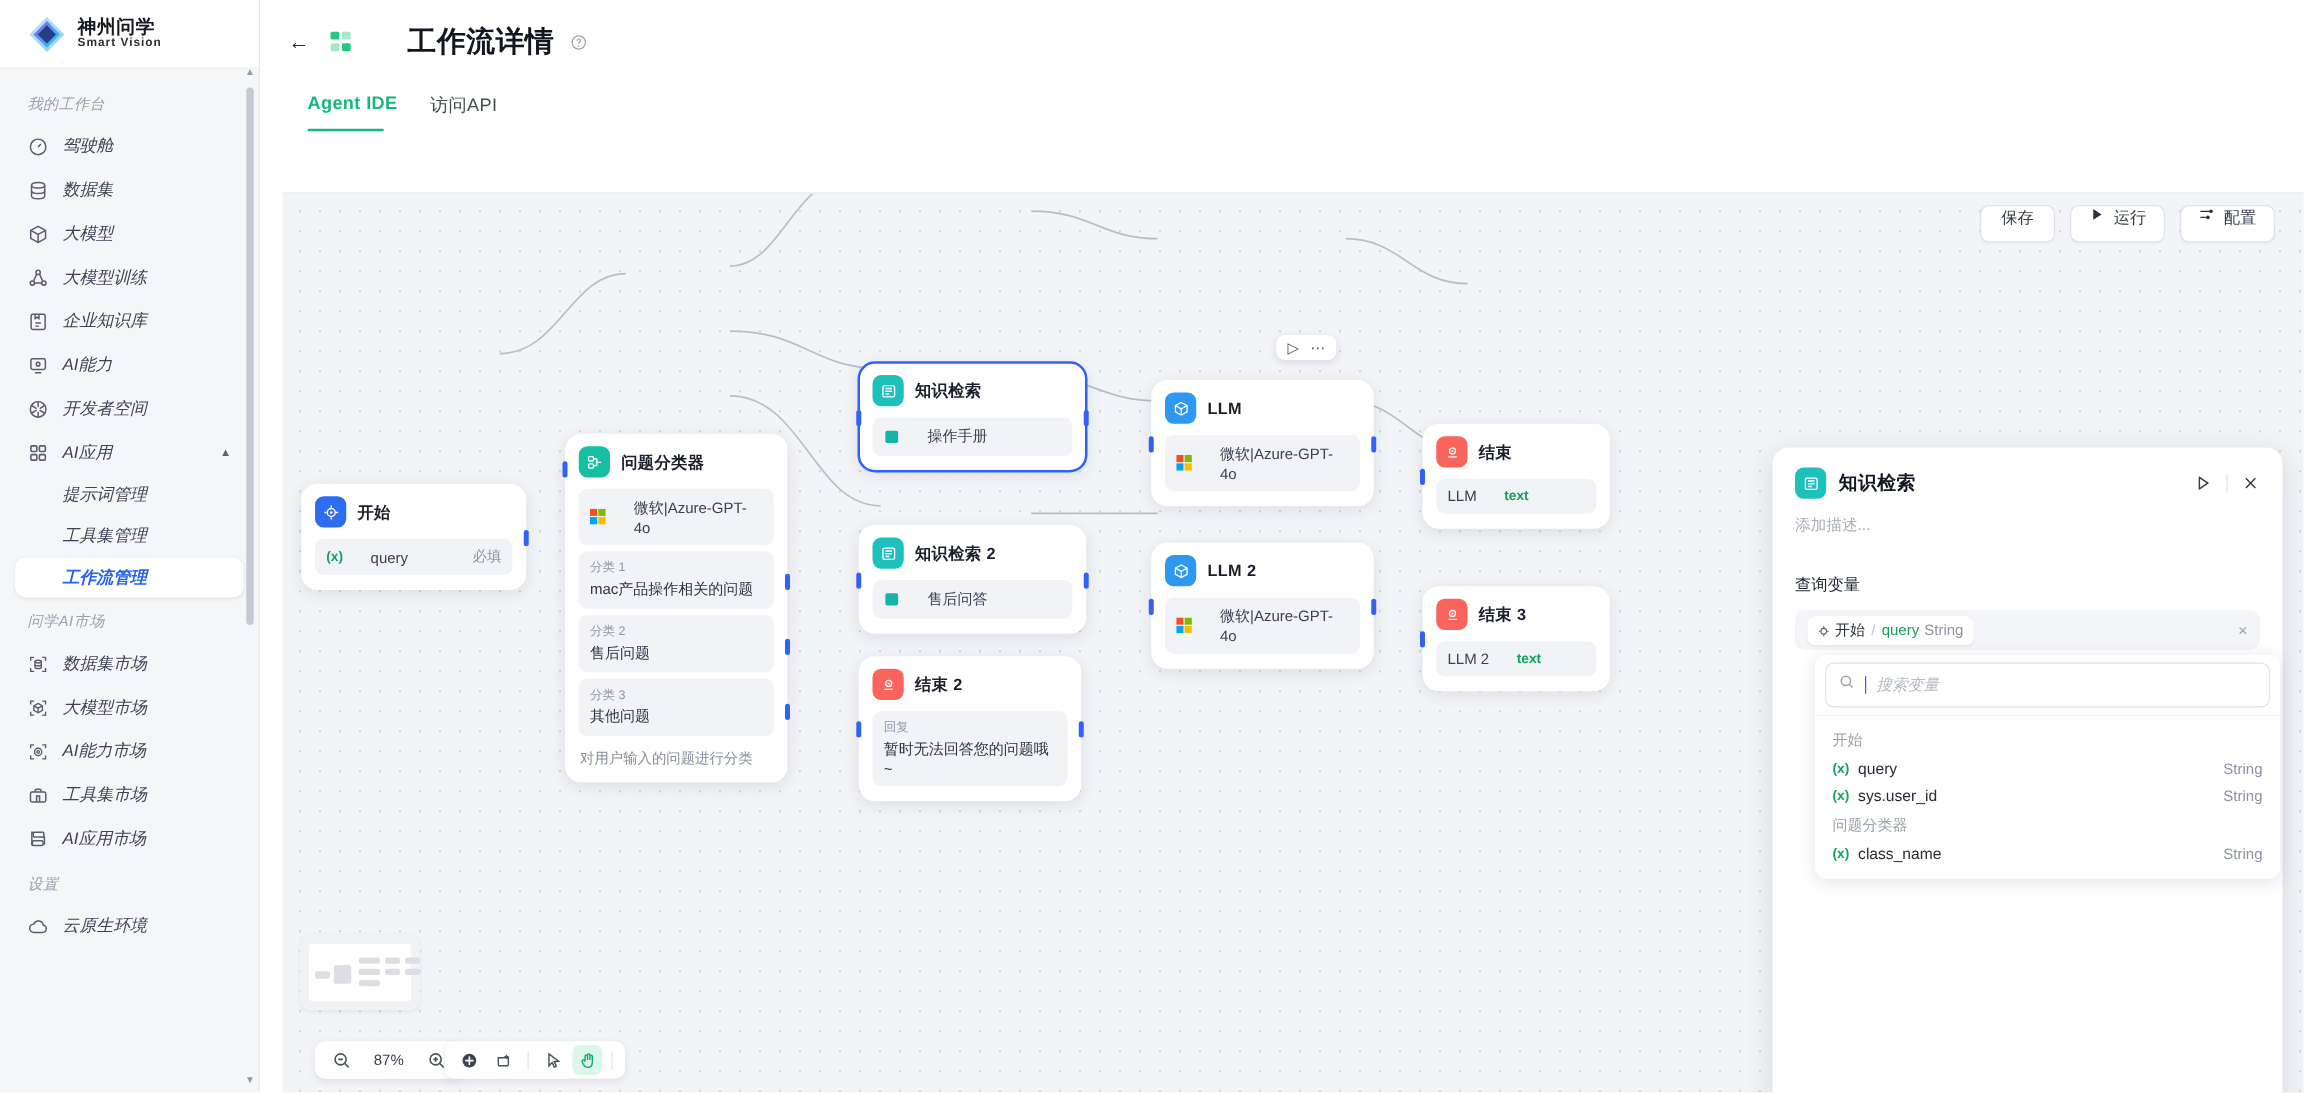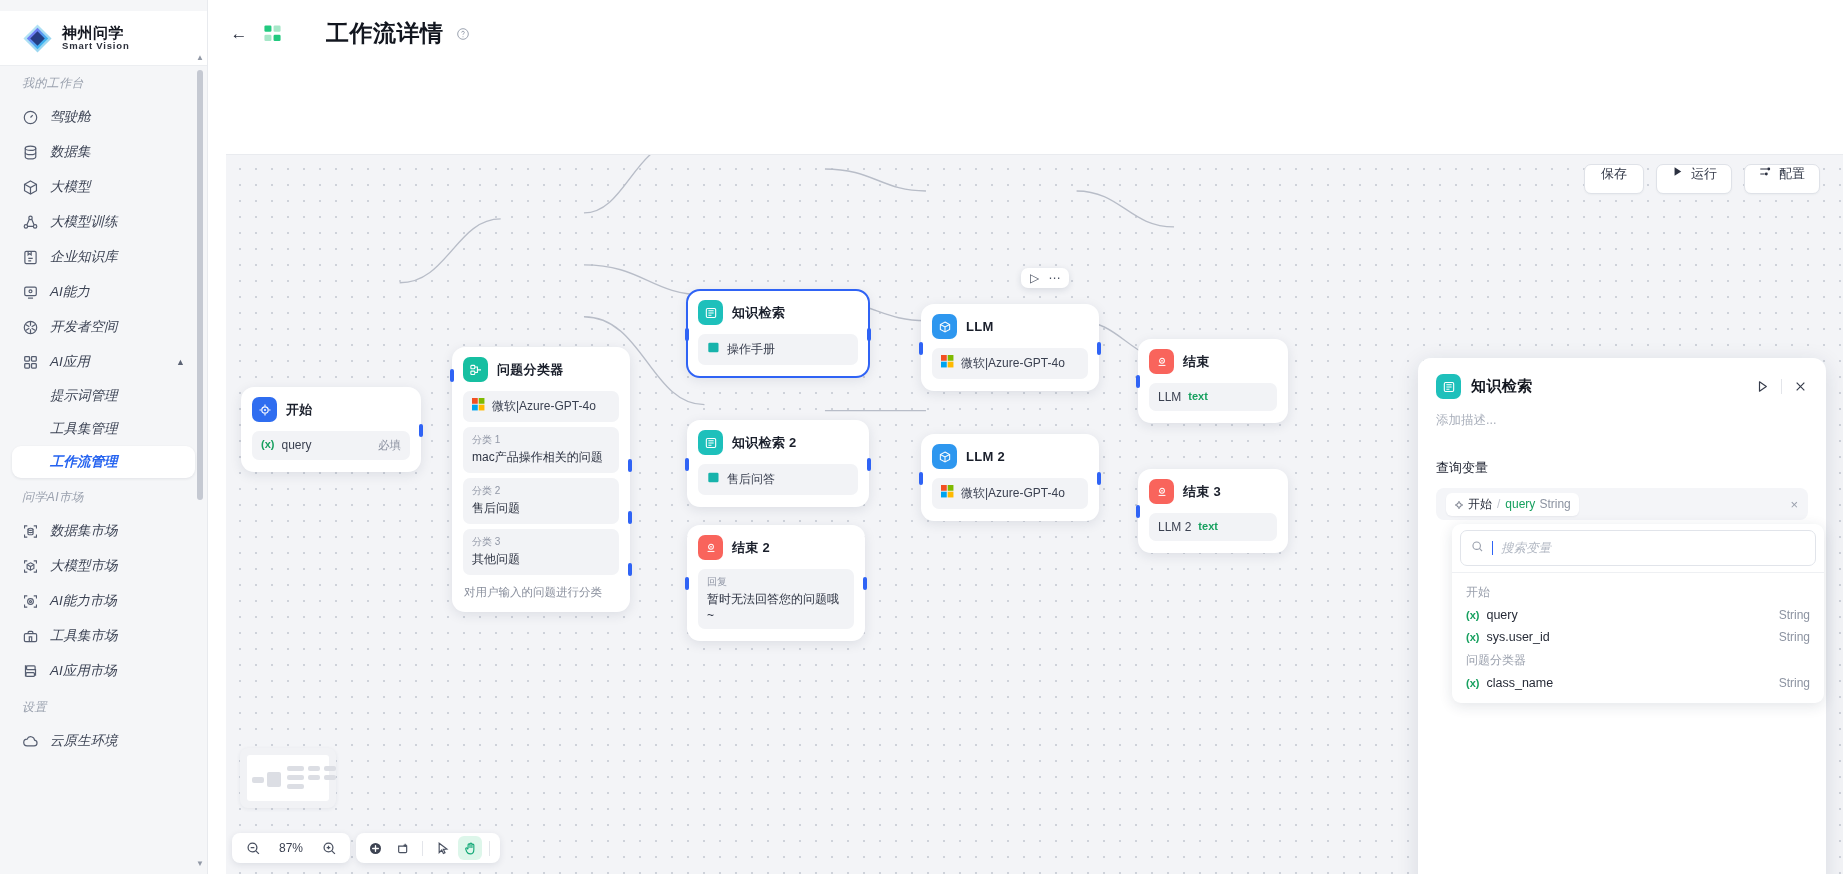--- a/index.html
+++ b/index.html
@@ -11,21 +11,21 @@
   }
   .app { display: flex; width: 1843px; height: 874px; position: relative; }
 
   
   .sidebar {
     width: 208px; height: 874px; background: #f5f6f8;
     border-right: 1px solid #e8eaee; position: relative; flex: 0 0 208px;
   }
   .brand {
     height: 55px; display: flex; align-items: center; gap: 9px;
-    padding-left: 22px; background: #ffffff; border-bottom: 1px solid #eceef1; margin-top: 11px;
+    padding-left: 22px; background: #ffffff; border-bottom: 1px solid #eceef1;
   }
   .brand-logo { width: 31px; height: 31px; position: relative; flex: 0 0 31px; }
   .brand-text { display: flex; flex-direction: column; line-height: 1.05; }
   .brand-cn { font-size: 15px; font-weight: 700; color: #141720; letter-spacing: .5px; }
   .brand-en { font-size: 9.5px; font-weight: 700; color: #2b2f3a; letter-spacing: .8px; }
 
   .nav-scroll {
     position: absolute; top: 55px; left: 0; right: 0; bottom: 0;
     overflow: hidden; padding-top: 10px; font-style: italic;
   }
@@ -124,21 +124,21 @@
   }
   .node-ico svg { width: 14px; height: 14px; }
   .node-ico.blue   { background: #2f6df0; }
   .node-ico.teal   { background: #1ec0bb; }
   .node-ico.green  { background: #16bfa1; }
   .node-ico.lblue  { background: #2e97ef; }
   .node-ico.red    { background: #f9645c; }
   .node-title { font-size: 13px; font-weight: 700; color: #1a1f2b; letter-spacing: .3px; }
   .node-row {
     background: #f2f3f6; border-radius: 7px; padding: 7px 9px;
-    display: flex; gap: 7px; font-size: 12px; color: #3b4151;
+    display: flex; align-items: center; gap: 22px; font-size: 12px; color: #3b4151;
     margin-top: 5px;
   }
   .node-row:first-of-type { margin-top: 0; }
   .node-row .xvar { color: #17a05f; font-size: 11px; font-weight: 600; }
   .node-row .req  { margin-left: auto; color: #8b91a0; font-size: 11.5px; }
   .cls-row { background: #f2f3f6; border-radius: 7px; padding: 6px 9px 7px; margin-top: 5px; }
   .cls-label { font-size: 10px; color: #9197a6; margin-bottom: 2px; }
   .cls-val { font-size: 12px; color: #2d3342; }
   .node-desc { font-size: 11.5px; color: #878d9b; margin-top: 10px; padding-left: 1px; }
   .ms-logo { width: 13px; height: 13px; flex: 0 0 13px; }
@@ -166,21 +166,21 @@
     box-shadow: 0 1px 4px rgba(27,38,66,.07); z-index: 25;
   }
   .minimap-inner { width: 100%; height: 100%; background: #fff; border-radius: 3px; position: relative; }
   .mm { position: absolute; background: #dcdee4; border-radius: 2px; }
 
   .zoom-bar, .tool-bar {
     position: absolute; bottom: 11px; height: 30px; background: #fff;
     border-radius: 8px; display: flex; align-items: center;
     box-shadow: 0 2px 7px rgba(27,38,66,.10); z-index: 25;
   }
-  .zoom-bar { left: 6px; padding: 0 9px; gap: 11px; }
+  .zoom-bar { left: 26px; padding: 0 9px; gap: 11px; }
   .zoom-bar .zlab { font-size: 12px; color: #3b4151; min-width: 30px; text-align: center; }
   .zoom-bar svg, .tool-bar svg { width: 15px; height: 15px; color: #4d5costantly; }
   .tool-bar { left: 130px; padding: 0 7px; gap: 4px; }
   .tb-btn {
     width: 24px; height: 24px; border-radius: 6px; display: flex;
     align-items: center; justify-content: center; color: #4a5161; cursor: pointer;
   }
   .tb-btn.active { background: #ddf6ea; color: #11a876; }
   .tb-sep { width: 1px; height: 15px; background: #e3e5ea; margin: 0 3px; }
   .ic { width: 15px; height: 15px; display: block; }
@@ -451,20 +451,24 @@
         <span class="page-title">工作流详情</span>
         <span class="help-icon">
           <svg viewBox="0 0 20 20" fill="none" stroke="currentColor" stroke-width="1.4" width="14" height="14">
               <circle cx="10" cy="10" r="7.6"></circle>
               <path d="M8.1 7.9c0-1.06.86-1.9 1.9-1.9s1.9.84 1.9 1.9c0 1.5-1.9 1.4-1.9 3.1"></path>
               <circle cx="10" cy="13.9" r=".85" fill="currentColor" stroke="none"></circle>
             </svg>
         </span>
       </div>
 
+      <div class="tabs">
+        <div class="tab active">Agent IDE</div>
+        <div class="tab">访问API</div>
+      </div>
     </div>
 
     <div class="canvas-wrap">
       <div class="canvas-dots"></div>
 
       <div class="top-actions">
         <div class="act-btn">
           <span>保存</span>
         </div>
         <div class="act-btn">

